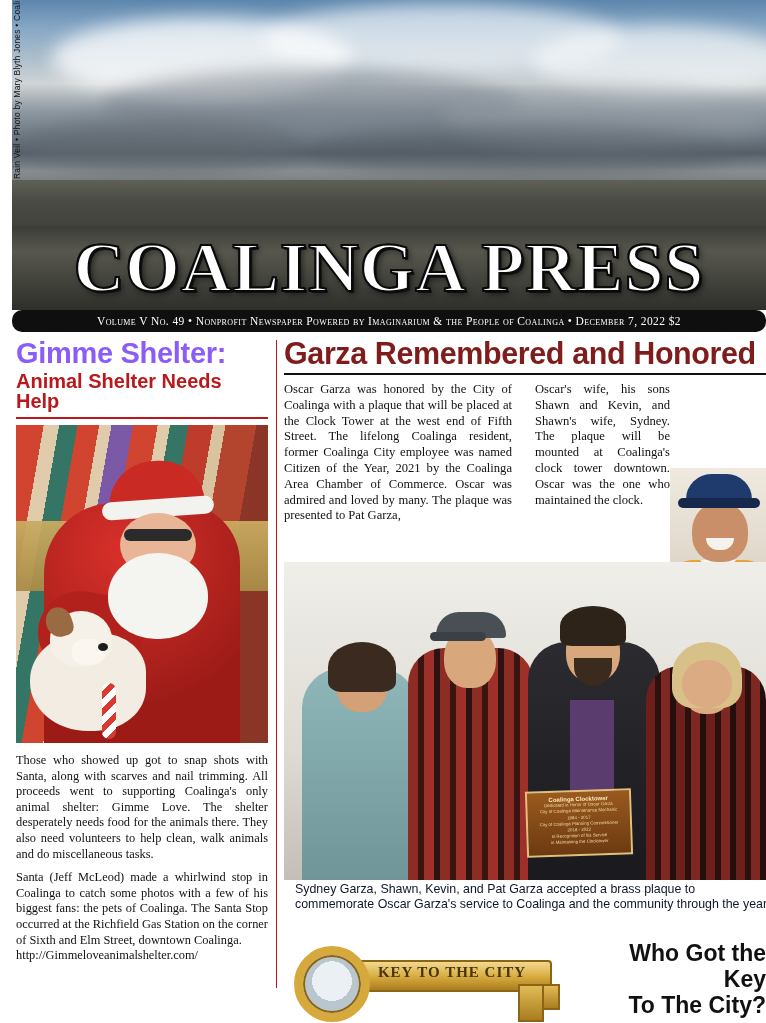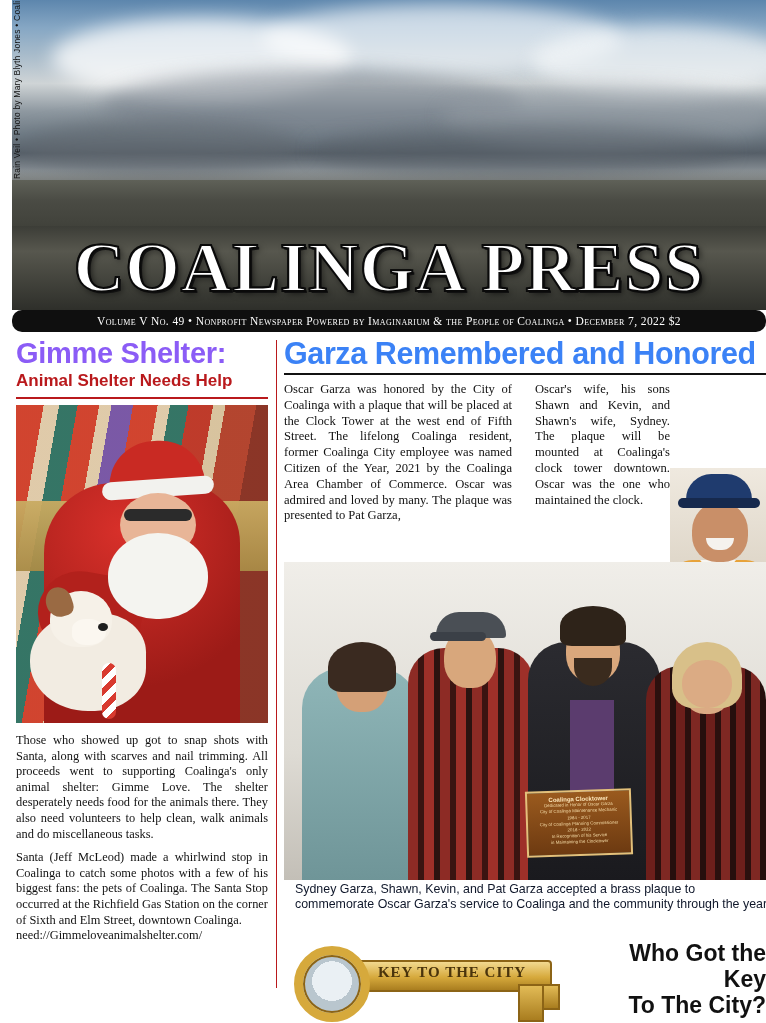--- a/index.html
+++ b/index.html
@@ -159,21 +159,21 @@
     font-weight: bold;
     font-size: 29px;
     line-height: 31px;
     color: #8b5cf6;
     margin: 2px 0 0 0;
     letter-spacing: -0.3px;
   }
   .subhd-gimme {
     font-family: "Liberation Sans", sans-serif;
     font-weight: bold;
-    font-size: 17px;
+    font-size: 20px;
     line-height: 20px;
     color: #b9191c;
     margin: 2px 0 6px 0;
   }
   .rule-red {
     height: 2px;
     background: #b9191c;
     margin: 3px 0 6px 0;
   }
 
@@ -310,21 +310,21 @@
     hyphens: auto;
   }
   .body-text.tight { margin-top: 10px; }
 
   
   .hd-garza {
     font-family: "Liberation Sans", sans-serif;
     font-weight: bold;
     font-size: 30.5px;
     line-height: 34px;
-    color: #3b82f6;
+    color: #7f1d1d;
     letter-spacing: -0.4px;
     margin: 0;
     white-space: nowrap;
   }
   .rule-blk {
     height: 2px;
     background: #111;
     margin: 3px 0 7px 0;
   }
 
@@ -570,21 +570,21 @@
         <div class="dog-body"></div>
         <div class="dog-head"></div>
         <div class="dog-ear"></div>
         <div class="dog-snout"></div>
         <div class="dog-nose"></div>
         <div class="candy-cane"></div>
       </div>
 
       <div class="body-text tight">Those who showed up got to snap shots with Santa, along with scarves and nail trimming. All proceeds went to supporting Coalinga's only animal shelter: Gimme Love. The shelter desperately needs food for the animals there. They also need volunteers to help clean, walk animals and do miscellaneous tasks.</div>
       <div class="body-text">Santa (Jeff McLeod) made a whirlwind stop in Coalinga to catch some photos with a few of his biggest fans: the pets of Coalinga. The Santa Stop occurred at the Richfield Gas Station on the corner of Sixth and Elm Street, downtown Coalinga.</div>
-      <div class="contact-line">need://Gimmeloveanimalshelter.com/</div>
+      <div class="contact-line">http://Gimmeloveanimalshelter.com/</div>
     </div>
 
     <div class="col-right">
       <div class="hd-garza">Garza Remembered and Honored</div>
       <div class="rule-blk"></div>
 
       <div class="garza-cols">
         <div class="gcol a">Oscar Garza was honored by the City of Coalinga with a plaque that will be placed at the Clock Tower at the west end of Fifth Street. The lifelong Coalinga resident, former Coalinga City employee was named Citizen of the Year, 2021 by the Coalinga Area Chamber of Commerce. Oscar was admired and loved by many. The plaque was presented to Pat Garza,</div>
         <div class="gcol b">Oscar's wife, his sons Shawn and Kevin, and Shawn's wife, Sydney. The plaque will be mounted at Coalinga's clock tower downtown. Oscar was the one who maintained the clock.</div>
 

